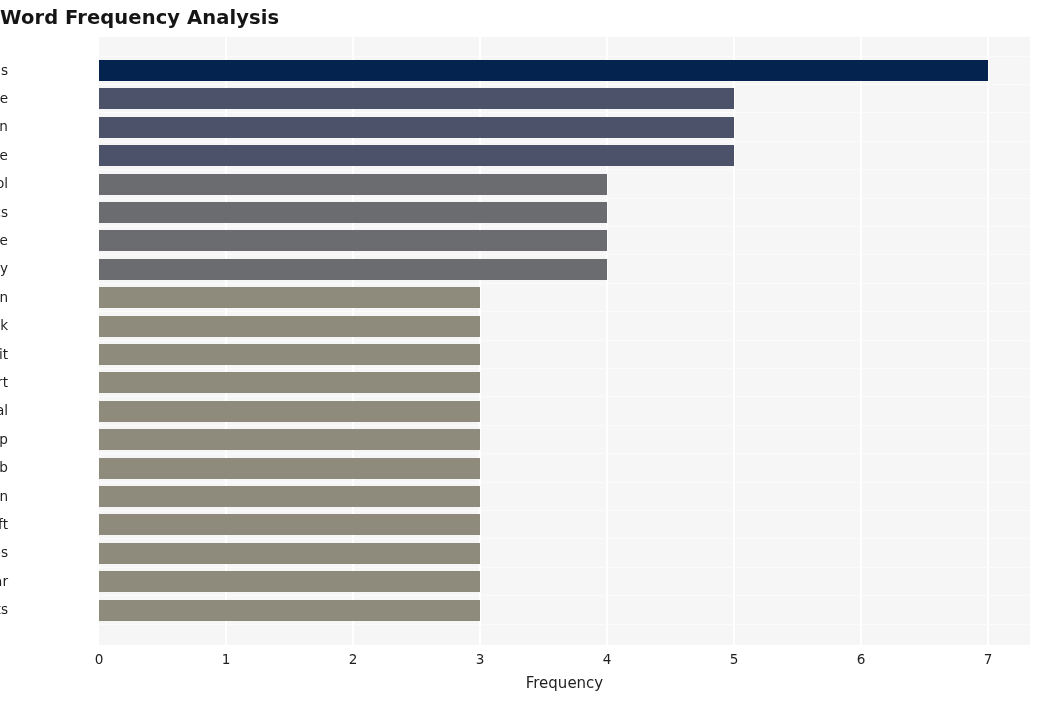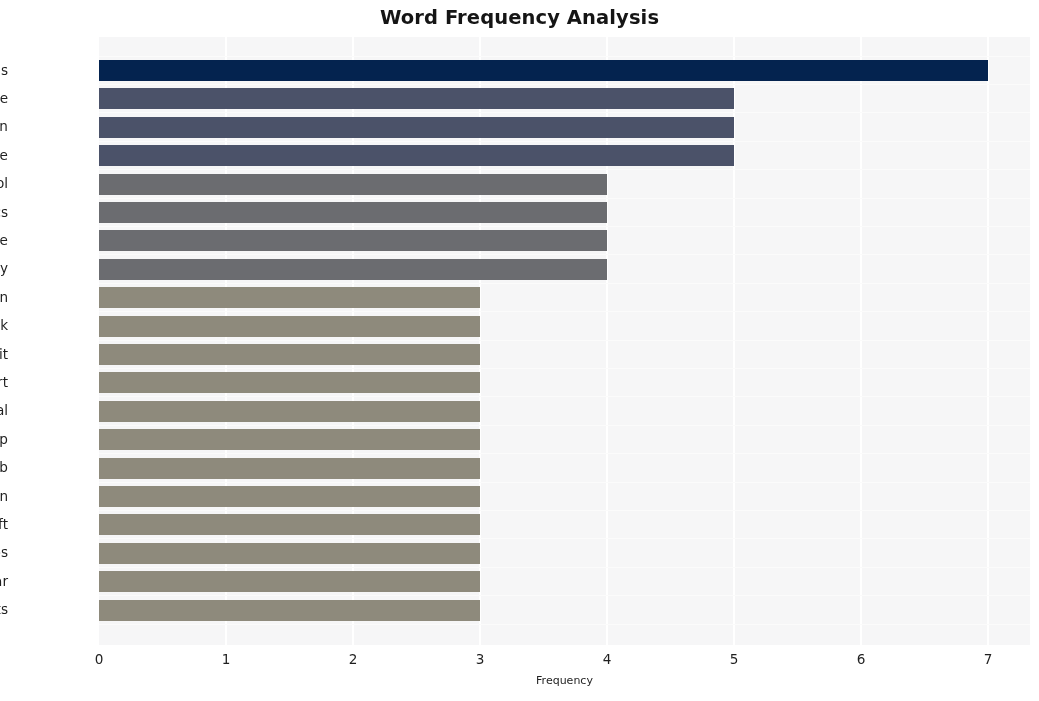--- a/index.html
+++ b/index.html
@@ -22,21 +22,20 @@
     height: 701px;
     background: #ffffff;
   }
 
   
   #chart-title {
     position: absolute;
     left: 0;
     top: 6px;
     width: 1039px;
-    text-align: center;
     font-size: 19.5px;
     font-weight: bold;
     color: #151515;
     letter-spacing: 0.1px;
   }
 
   
   #plot-area {
     position: absolute;
     left: 99px;
@@ -90,21 +89,21 @@
     font-size: 13.6px;
     color: #1f1f1f;
   }
 
   #xaxis-label {
     position: absolute;
     left: 99px;
     top: 674px;
     width: 931px;
     text-align: center;
-    font-size: 11px;
+    font-size: 15px;
     color: #1f1f1f;
   }
 </style>
 </head>
 <body>
 
 <div id="figure">
 
   <div id="chart-title">Word Frequency Analysis</div>
 

